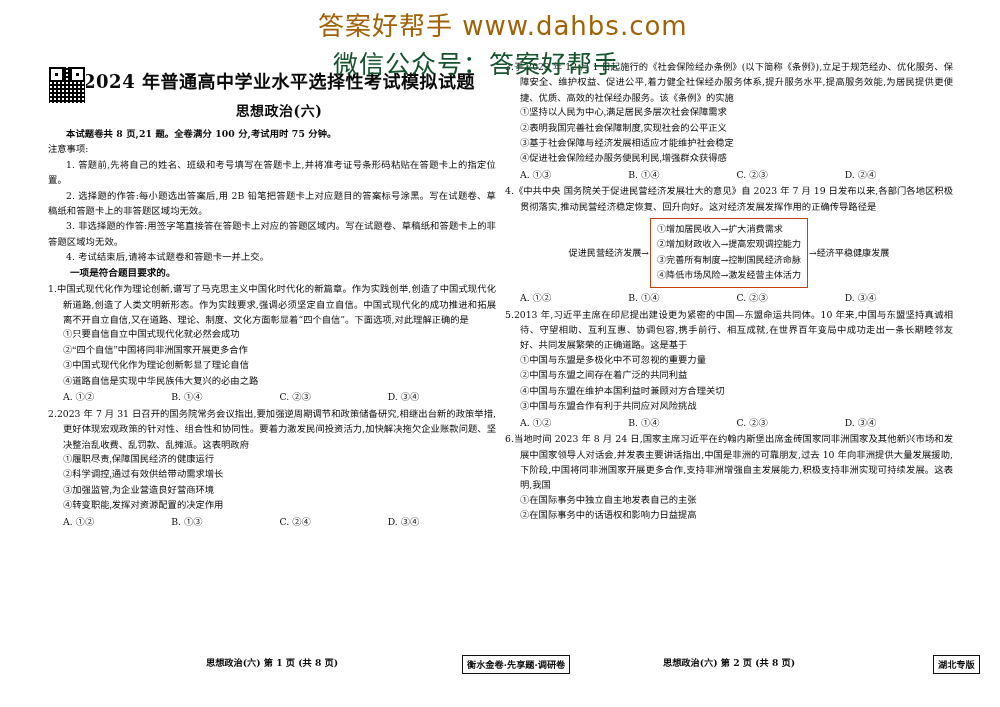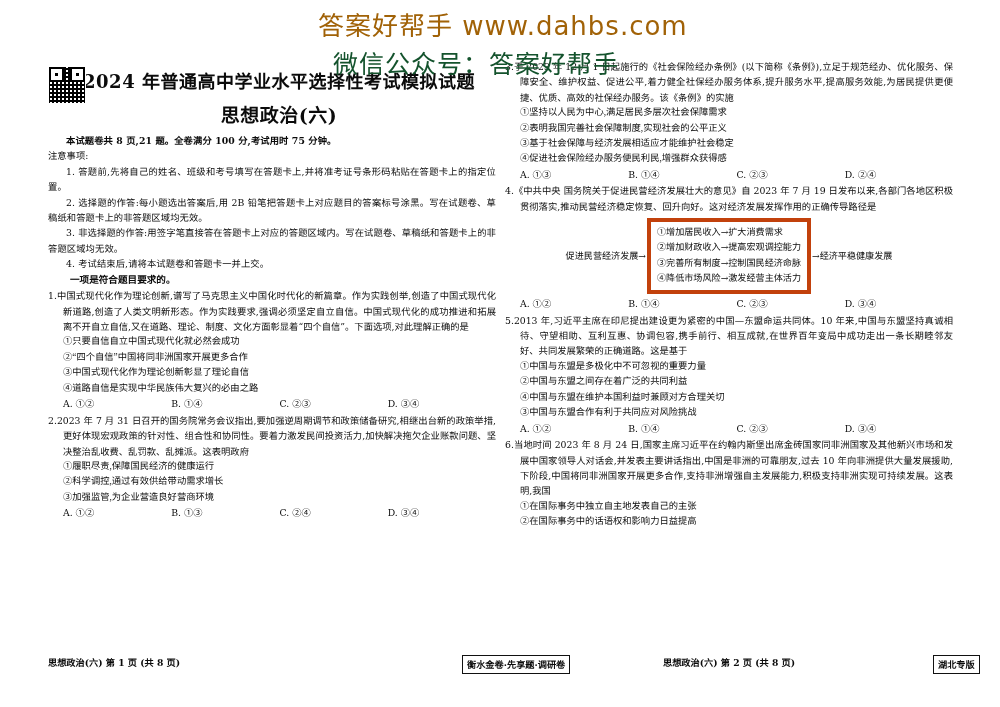--- a/index.html
+++ b/index.html
@@ -76,21 +76,21 @@
   .doc-title {
     text-align: center;
     font-size: 18px;
     font-weight: 700;
     letter-spacing: 0.5px;
     margin: 9px 0 0 14px;
     font-family: "DejaVu Serif", "Liberation Serif", serif;
   }
   .doc-subtitle {
     text-align: center;
-    font-size: 19px;
+    font-size: 14px;
     font-weight: 700;
     letter-spacing: 0.5px;
     margin: 7px 0 0 14px;
     font-family: "DejaVu Serif", "Liberation Serif", serif;
   }
 
   
   .para {
     font-size: 9.3px;
     line-height: 15.4px;
@@ -158,40 +158,40 @@
     margin: 4px 0 2px 0;
     font-family: "DejaVu Serif", "Liberation Serif", serif;
   }
   .flow-left, .flow-right {
     font-size: 9.1px;
     white-space: nowrap;
     line-height: 13px;
   }
   .flow-arrow { font-size: 9.1px; padding: 0 0px; }
   .flow-box {
-    border: 4px solid #c2410c;
+    border: 1px solid #c2410c;
     padding: 3px 6px 4px 6px;
     margin: 0 1px;
   }
   .flow-box div {
     font-size: 9.1px;
     line-height: 15.2px;
     white-space: nowrap;
   }
 
   
   .footer {
     position: absolute;
     bottom: 36px;
     height: 16px;
     font-family: "DejaVu Serif", "Liberation Serif", serif;
     font-size: 9.2px;
     font-weight: 700;
   }
-  #footer-left  { left: 48px;  width: 448px; }
+  #footer-left  { left: 48px;  width: 448px; text-align: center; }
   #footer-right { left: 505px; width: 448px; text-align: center; }
 
   .badge {
     position: absolute;
     bottom: 33px;
     border: 1px solid #111;
     padding: 1px 4px 2px 4px;
     font-size: 9.2px;
     font-weight: 700;
     font-family: "DejaVu Serif", "Liberation Serif", serif;
@@ -239,20 +239,21 @@
         <span>C. ②③</span>
         <span>D. ③④</span>
       </div>
     </div>
 
     <div class="q-block">
       <div class="q-stem"><span>2.</span><span>2023 年 7 月 31 日召开的国务院常务会议指出,要加强逆周期调节和政策储备研究,相继出台新的政策举措,更好体现宏观政策的针对性、组合性和协同性。要着力激发民间投资活力,加快解决拖欠企业账款问题、坚决整治乱收费、乱罚款、乱摊派。这表明政府</span></div>
       <div class="opt-line">①履职尽责,保障国民经济的健康运行</div>
       <div class="opt-line">②科学调控,通过有效供给带动需求增长</div>
       <div class="opt-line">③加强监管,为企业营造良好营商环境</div>
+      <div class="opt-line">④转变职能,发挥对资源配置的决定作用</div>
       <div class="choice-row">
         <span>A. ①②</span>
         <span>B. ①③</span>
         <span>C. ②④</span>
         <span>D. ③④</span>
       </div>
     </div>
   </div>
 
   <div class="col" id="col-right">

